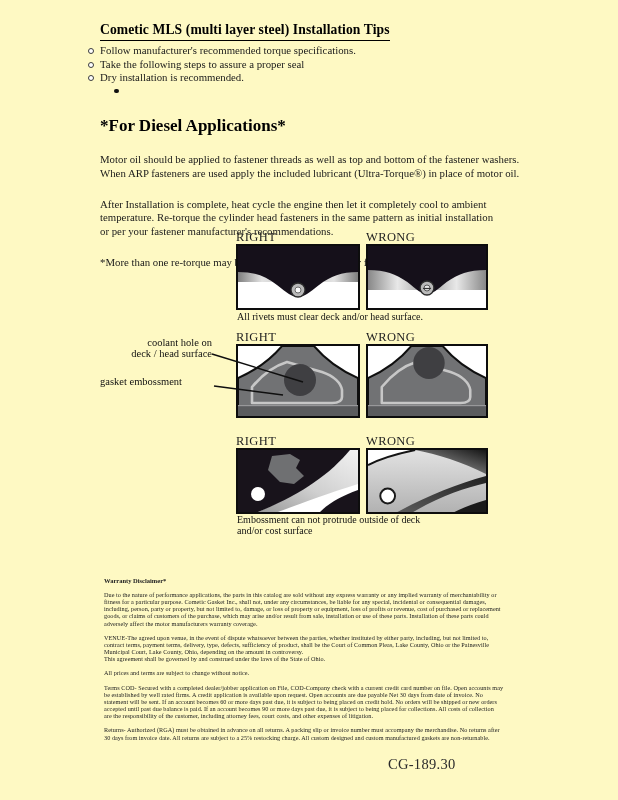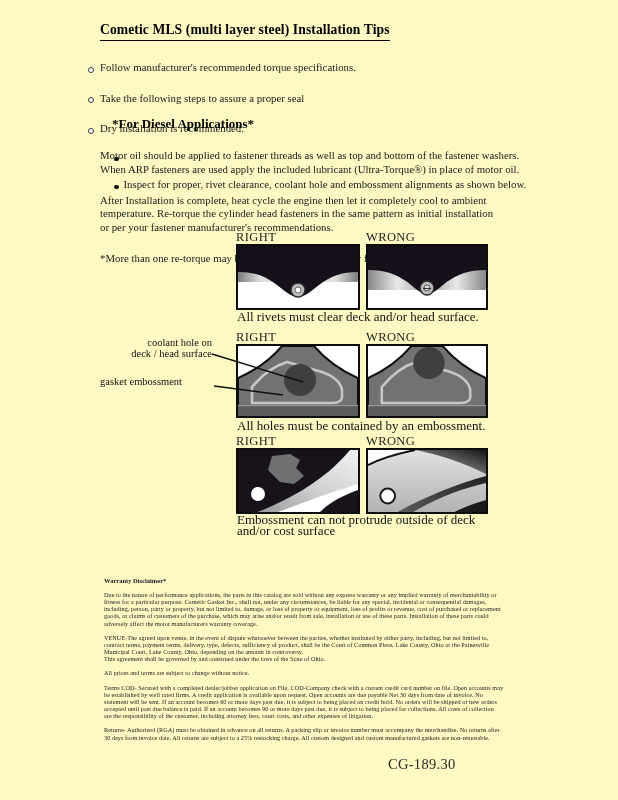--- a/index.html
+++ b/index.html
@@ -3,33 +3,33 @@
 <meta charset="utf-8">
 <style>
   html,body{margin:0;padding:0;background:#ffffff;}
   body{width:618px;height:800px;position:relative;font-family:"Liberation Sans",sans-serif;color:#1a1a1a;overflow:hidden;}
   .page{position:absolute;inset:0;background:#fef9c3;font-family:Liberation Serif, serif;}
 
   .title{position:absolute;left:100px;top:22px;font-size:13.6px;font-weight:bold;color:#000;
          border-bottom:1.6px solid #000;padding-bottom:2px;letter-spacing:.1px;}
 
   .tips{position:absolute;left:88px;top:44px;width:470px;font-size:10.8px;line-height:13.5px;}
-  .tip-row{display:flex;align-items:center;margin-top:17px;}
+  .tip-row{display:flex;align-items:flex-start;}
   .tip-row.sub{padding-left:26px;}
   .b-open{width:4px;height:4px;border:1px solid #3c3c3c;border-radius:50%;margin:4px 6px 0 0;flex:0 0 auto;background:#fff;}
   .b-fill{width:4.5px;height:4.5px;border-radius:50%;margin:4px 5px 0 0;flex:0 0 auto;background:#111;}
 
   .diesel{position:absolute;left:100px;top:116px;width:448px;}
-  .diesel h2{margin:0 0 6px 12px;font-size:13px;font-weight:bold;color:#000;}
+  .diesel h2{margin:0 0 6px 0;font-size:17px;font-weight:bold;color:#000;}
   .diesel p{margin:17px 0 8px 0;font-size:10.8px;line-height:13.8px;white-space:pre-line;}
 
   .fig-label{position:absolute;font-size:12.5px;color:#1f1f1f;text-align:left;letter-spacing:.4px;}
   .panel{position:absolute;border:2px solid #0d0d0d;box-sizing:border-box;background:#fff;}
   .panel svg{display:block;width:100%;height:100%;}
-  .caption{position:absolute;font-size:13px;line-height:11.4px;color:#111;white-space:pre-line;}
+  .caption{position:absolute;font-size:10px;line-height:11.4px;color:#111;white-space:pre-line;}
 
   .side-label{position:absolute;font-size:10.5px;line-height:11.4px;text-align:right;color:#111;white-space:pre-line;}
   .leaders{position:absolute;left:206px;top:336px;width:112px;height:72px;z-index:6;}
 
   .disclaimer{position:absolute;left:104px;top:577px;width:414px;color:#222;}
   .disclaimer h3{margin:0 0 7px 0;font-size:6.5px;font-weight:bold;}
   .disclaimer p{margin:0 0 7px 0;font-size:6.2px;line-height:7.15px;letter-spacing:.05px;white-space:pre-line;}
 
   .doc-code{position:absolute;left:388px;top:756px;font-size:14.5px;color:#2a2a2a;letter-spacing:.3px;}
 </style>
@@ -48,24 +48,20 @@
     <div class="tip-row">
       <span class="b-open"></span>
       <span>Take the following steps to assure a proper seal</span>
     </div>
     <div class="tip-row">
       <span class="b-open"></span>
       <span>Dry installation is recommended.</span>
     </div>
     <div class="tip-row sub">
       <span class="b-fill"></span>
-    </div>
-    <div class="tip-row sub">
-      <span class="b-fill"></span>
-      <span>Inspect for proper, rivet clearance, coolant hole and embossment alignments as shown below.</span>
     </div>
   </div>
 
   <div class="diesel">
     <h2>*For Diesel Applications*</h2>
     <p>Motor oil should be applied to fastener threads as well as top and bottom of the fastener washers.
 When ARP fasteners are used apply the included lubricant (Ultra-Torque®) in place of motor oil.</p>
     <p>After Installation is complete, heat cycle the engine then let it completely cool to ambient
 temperature. Re-torque the cylinder head fasteners in the same pattern as initial installation
 or per your fastener manufacturer's recommendations.</p>
@@ -141,21 +137,20 @@
       <path d="M14,57 L14,41 C24,29 36,20 49,16 L84,26 C96,30 103,37 104,44 L104,51 C104,55 100,57 94,57 L20,57 C16,57 14,57 14,57 Z" fill="none" stroke="#c7c7c7" stroke-width="2.6" stroke-linejoin="round"></path>
       <circle cx="62" cy="17" r="16" fill="#3f3f42"></circle>
     </svg>
   </div>
 
   <svg class="leaders" viewBox="0 0 112 72">
     <line x1="6" y1="18" x2="97" y2="46" stroke="#0f0f0f" stroke-width="1.5"></line>
     <line x1="8" y1="50" x2="77" y2="59" stroke="#0f0f0f" stroke-width="1.5"></line>
   </svg>
 
-  <div class="caption" style="left:237px;top:420px;">All holes must be contained by an embossment.</div>
 
   <div class="fig-label" style="left:236px;top:434px;width:124px;">RIGHT</div>
   <div class="fig-label" style="left:366px;top:434px;width:122px;">WRONG</div>
 
   <div class="panel" style="left:236px;top:448px;width:124px;height:66px;">
     <svg viewBox="0 0 120 62" preserveAspectRatio="none">
       <defs>
         <linearGradient id="g3r" x1="1" y1="0" x2="0" y2="1">
           <stop offset="0" stop-color="#f2f2f2"></stop>
             <stop offset=".55" stop-color="#cfcfcf"></stop>

